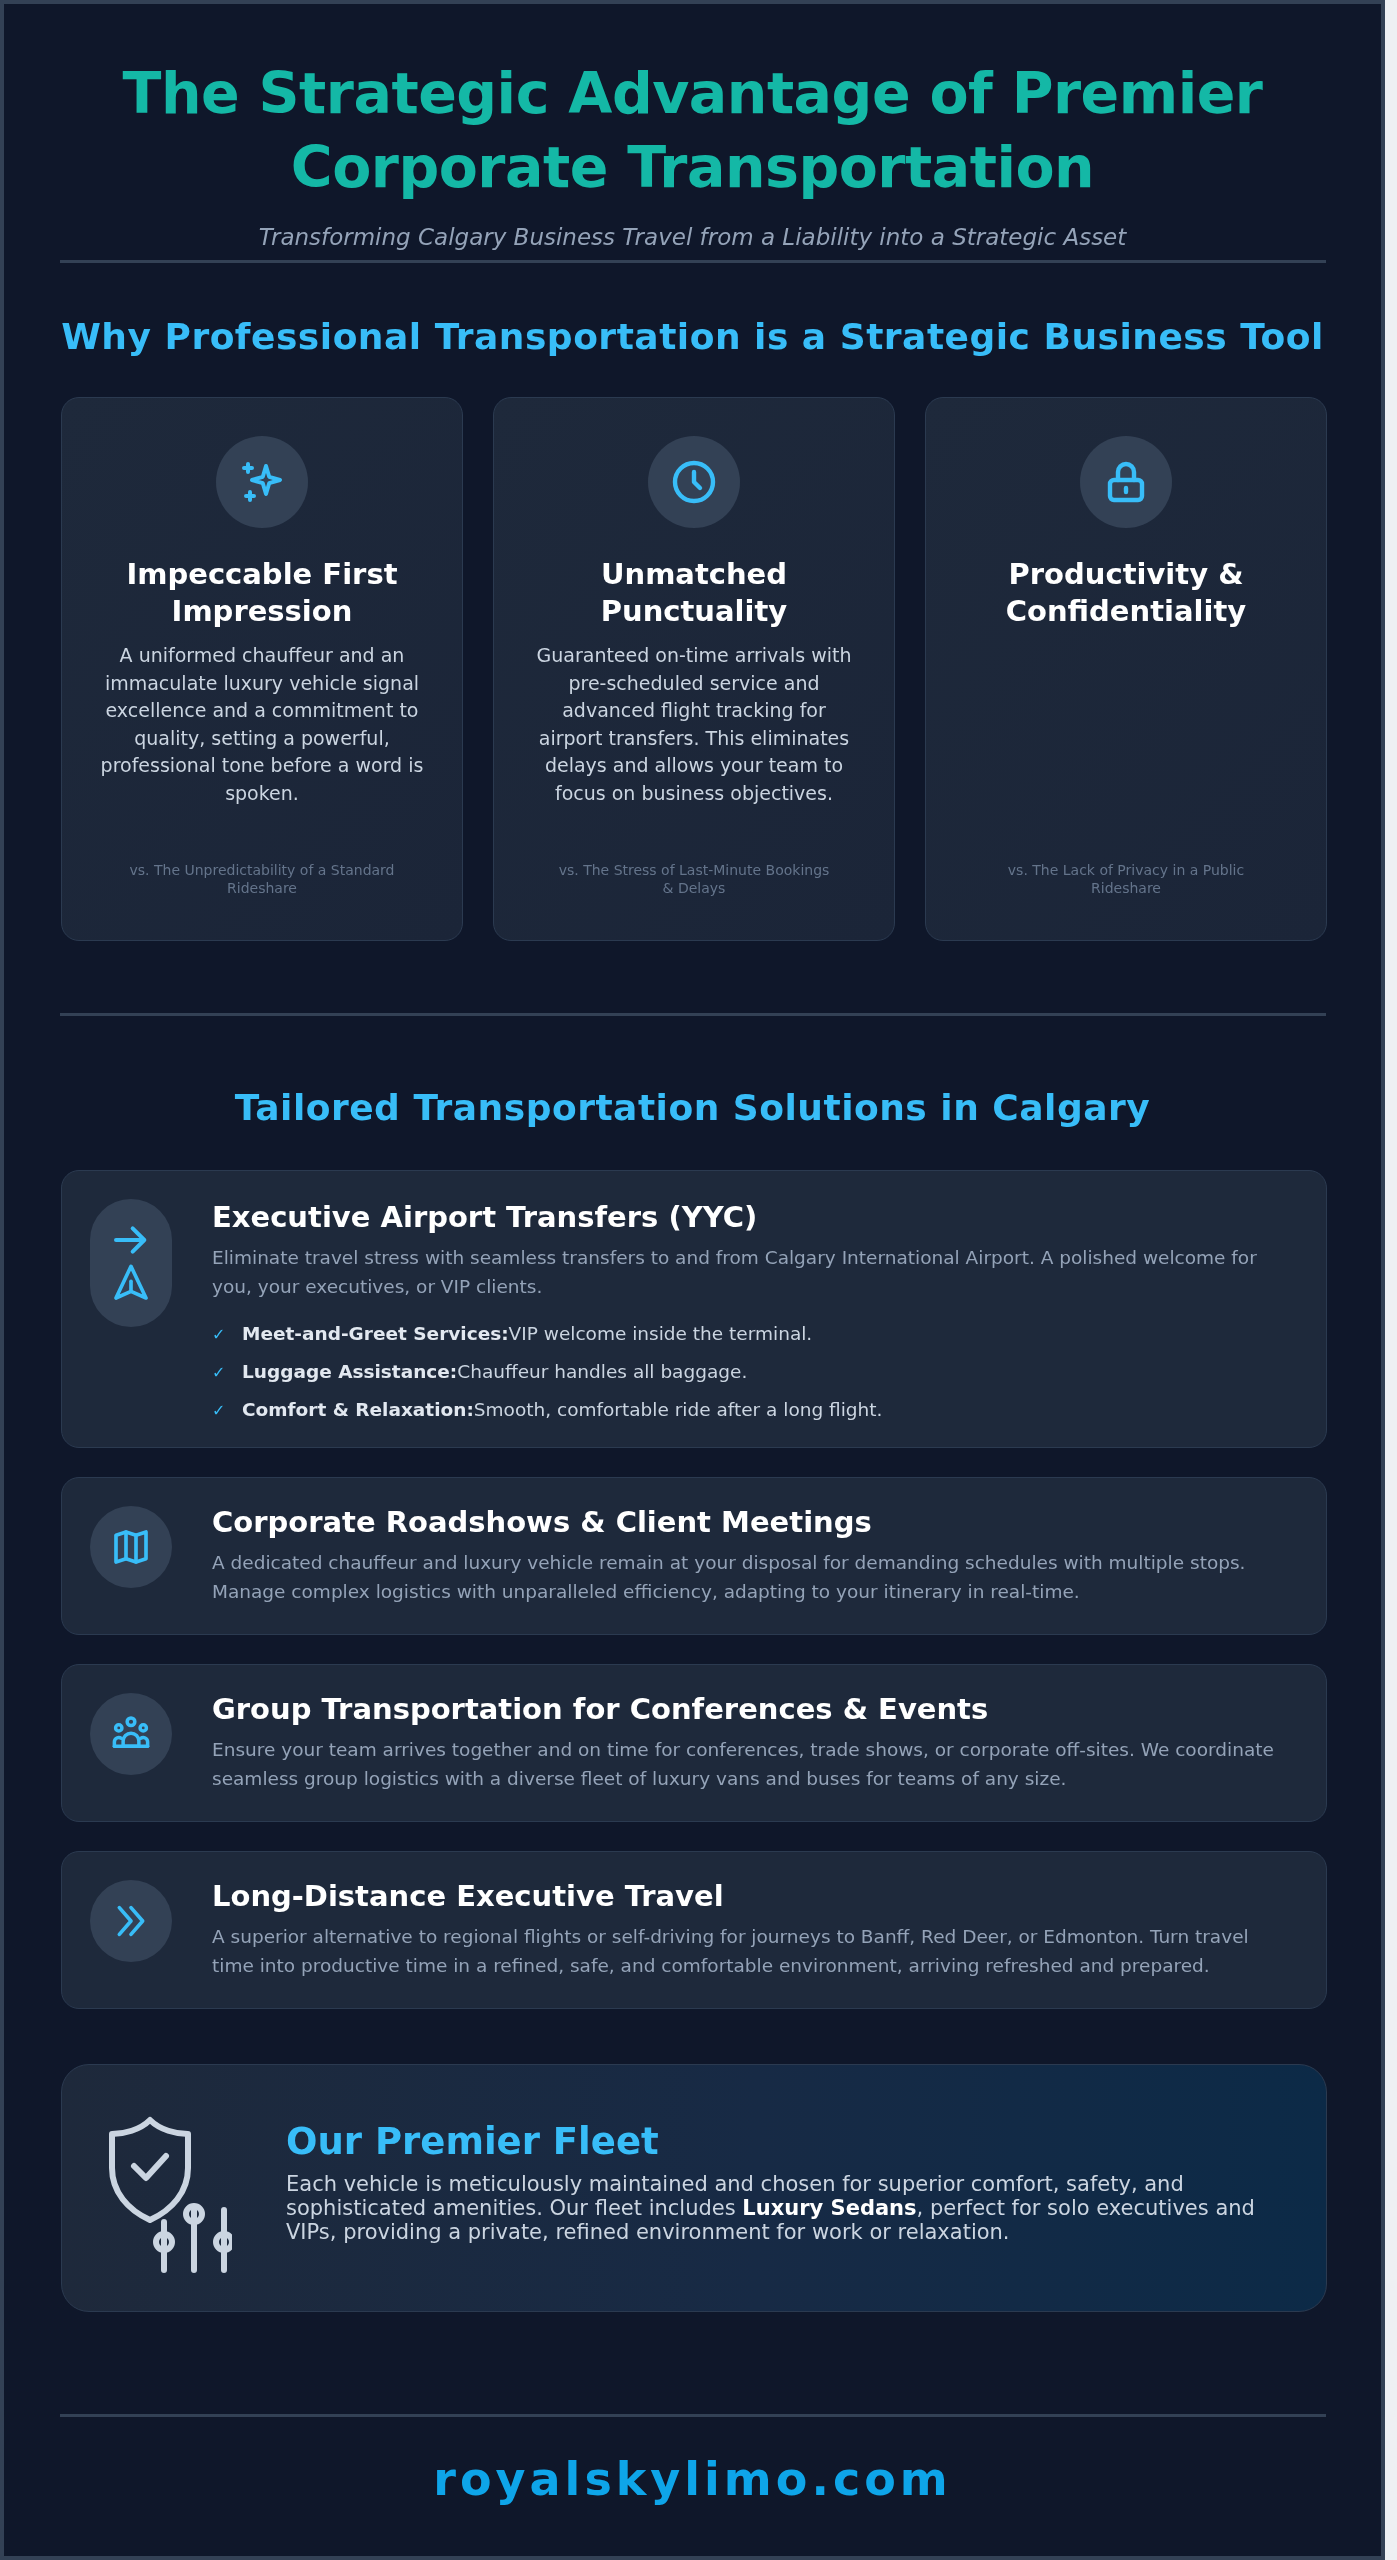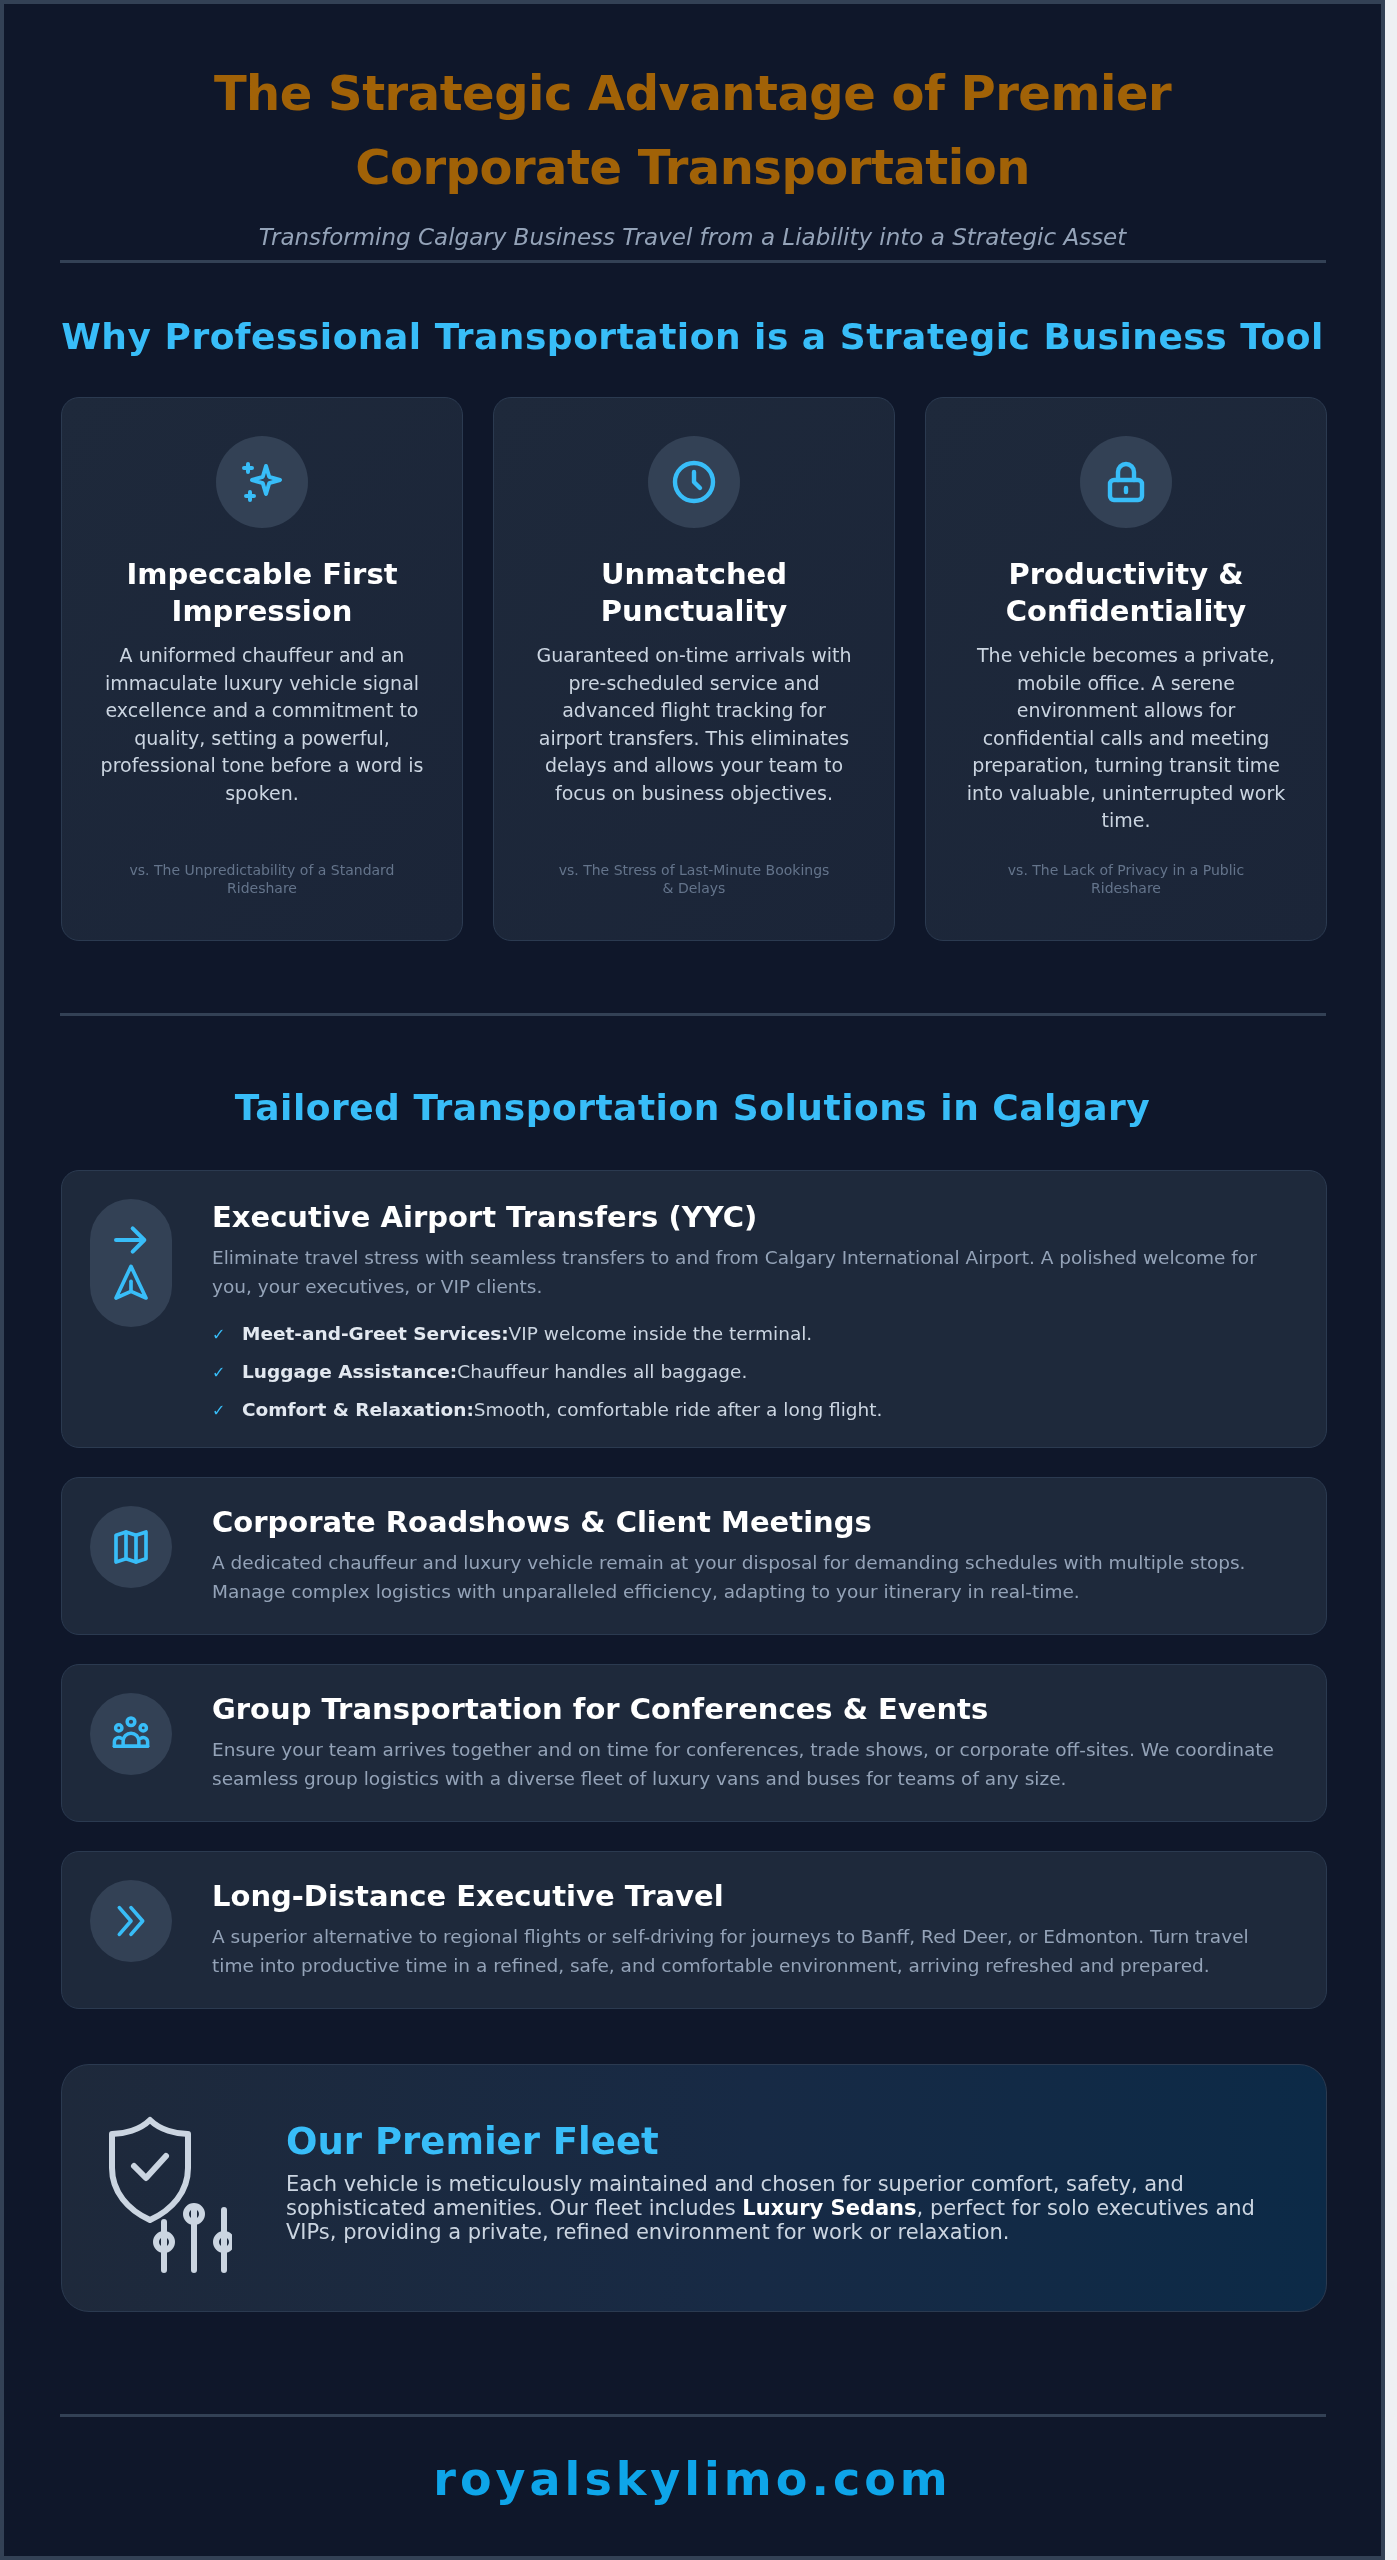--- a/index.html
+++ b/index.html
@@ -15,22 +15,22 @@
     left: 0; top: 0;
     width: 1377px;
     height: 2552px;
     background: #0f172a;
     border: 4px solid #334155;
     box-sizing: content-box;
   }
   .inner { position: relative; width: 1377px; height: 100%; }
   .header { text-align: center; padding-top: 52px; }
   .title {
-    color: #a16207;
-    font-size: 48px;
+    color: #14b8a6;
+    font-size: 57px;
     font-weight: bold;
     line-height: 74px;
     margin: 0 auto;
     width: 1200px;
     letter-spacing: -0.5px;
   }
   .subtitle {
     color: #94a3b8;
     font-size: 23px;
     margin-top: 20px;
@@ -227,21 +227,20 @@
 
     <div class="card">
       <div class="card-icon">
         <svg width="48" height="48" viewBox="0 0 24 24" fill="none" stroke="#38bdf8" stroke-width="2.2" stroke-linecap="round" stroke-linejoin="round">
           <rect x="4" y="11" width="16" height="10" rx="2"></rect>
           <path d="M8 11V7a4 4 0 0 1 8 0v4"></path>
           <path d="M12 15v2"></path>
         </svg>
       </div>
       <div class="card-title">Productivity &amp; Confidentiality</div>
-      <div class="card-text">The vehicle becomes a private, mobile office. A serene environment allows for confidential calls and meeting preparation, turning transit time into valuable, uninterrupted work time.</div>
       <div class="card-vs">vs. The Lack of Privacy in a Public Rideshare</div>
     </div>
   </div>
 
   <div class="divider" style="top:1009px;"></div>
 
   <h2 class="section-title" style="top:1083px; margin:0;">Tailored Transportation Solutions in Calgary</h2>
 
   <div class="service" style="top:1166px; height:278px;">
     <div class="svc-icon pill" style="top:28px;">

